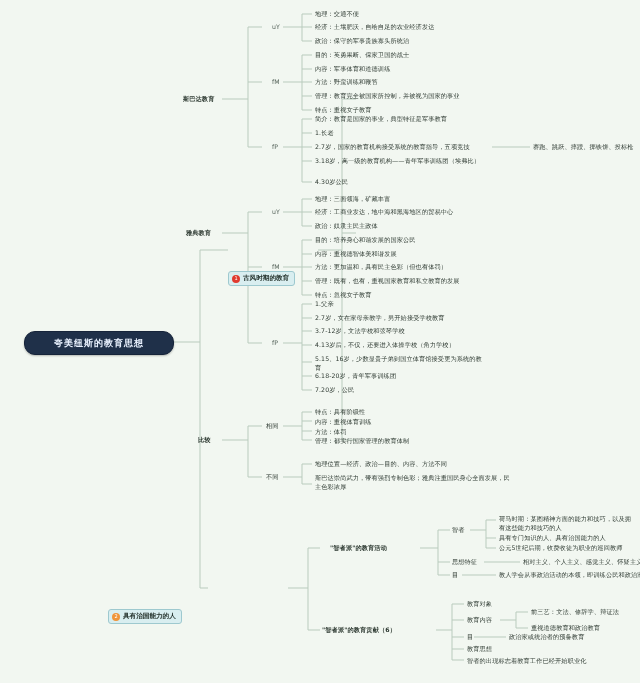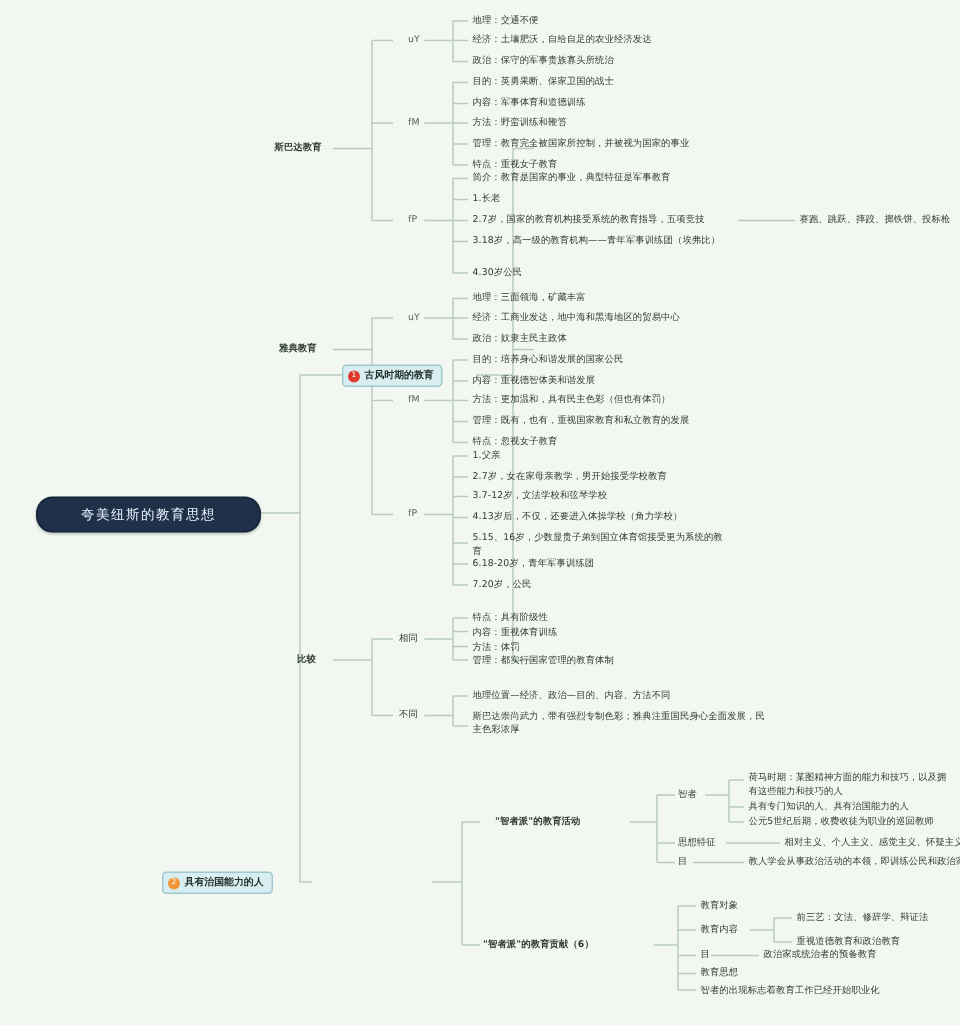--- a/index.html
+++ b/index.html
@@ -31,33 +31,34 @@
     position:absolute;
     left:24px;top:331px;
     width:148px;height:22px;
     background:#1f3049;
     border:1px solid #16243a;
     border-radius:11px;
     box-shadow:0 1px 2px rgba(0,0,0,.25);
     display:flex;align-items:center;justify-content:center;
   }
   .root span{
-    color:#eaf2ff;font-size:9px;font-weight:normal;letter-spacing:1px;
+    color:#eaf2ff;font-size:9px;font-weight:bold;letter-spacing:1px;
   }
 
   
   .pill{
     position:absolute;
     height:15px;
     background:#d9eef0;
     border:1px solid #9ec9cf;
     border-radius:3px;
     display:flex;align-items:center;
     padding:0 5px 0 3px;
     box-sizing:border-box;
+    margin-top:28px;
   }
   .pill .badge{
     width:8px;height:8px;border-radius:50%;
     display:inline-flex;align-items:center;justify-content:center;
     font-size:5px;color:#fff;margin-right:3px;flex:0 0 auto;
     line-height:1;
   }
   .badge.red{background:#e03a2f;}
   .badge.orange{background:#f0953a;}
   .pill .ptext{font-size:6.6px;color:#24322c;font-weight:bold;}

